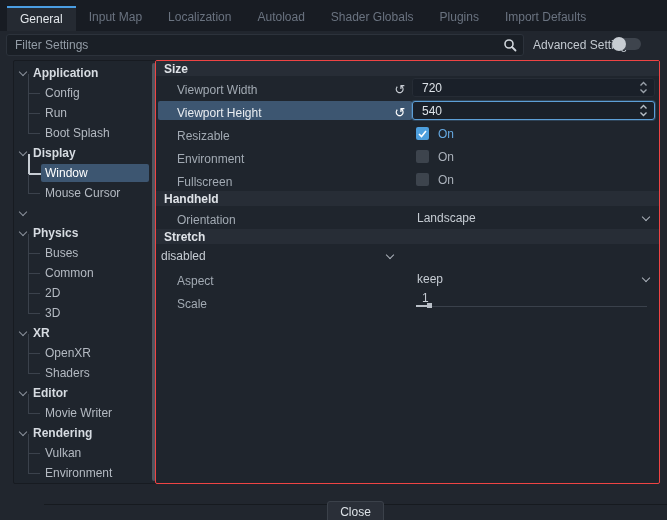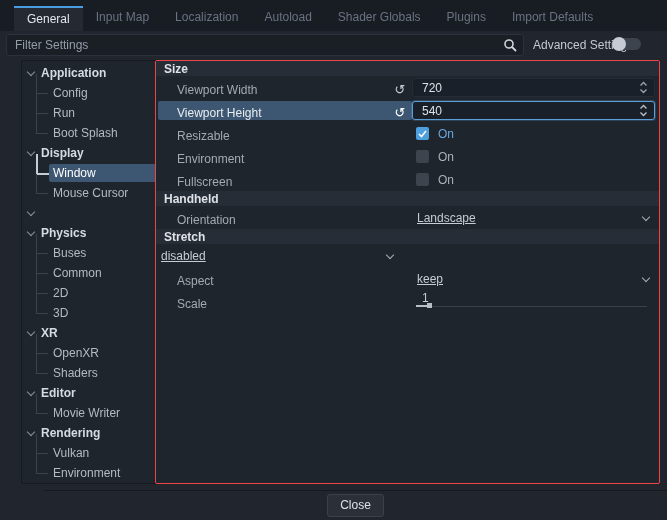--- a/index.html
+++ b/index.html
@@ -4,38 +4,38 @@
 <style>
   * { margin:0; padding:0; box-sizing:border-box; }
   html,body { width:667px; height:520px; }
   body {
     position:relative; background:#21262e; overflow:hidden;
     font-family:"Liberation Sans", sans-serif; font-size:12px; color:#b4bac2;
   }
 
   
   .tabbar { position:absolute; top:0; left:0; right:0; height:31px;
-    background:#181c23; display:flex; align-items:flex-end; padding-left:14px; }
+    background:#181c23; display:flex; align-items:flex-end; padding-left:7px; }
   .tab { height:25px; line-height:23px; padding:0 13px; color:#6a7380; cursor:pointer; }
   .tab.active { background:#252a32; color:#e3e7eb; border-top:2px solid #4a9de2; }
 
   
   .filter-wrap { position:absolute; left:6px; top:34px; width:518px; height:22px; }
   .filter-input { width:100%; height:100%; background:#1a1f26; border:1px solid #2c323b;
     border-radius:3px; color:#cfd4da; padding:0 26px 0 8px; font:12px "Liberation Sans",sans-serif; outline:none; }
   .filter-input::placeholder { color:#949da7; }
   .search-icon { position:absolute; right:7px; top:4px; width:14px; height:14px; }
   .adv-label { position:absolute; left:533px; top:38px; color:#c3c9d0; }
   .toggle { position:absolute; left:612px; top:38px; width:29px; height:12px;
     background:#3e444d; border-radius:7px; cursor:pointer; }
   .toggle-knob { position:absolute; left:0px; top:-1px; width:14px; height:14px;
     border-radius:50%; background:#c7ccd2; }
 
   
-  .sidebar { position:absolute; left:21px; top:60px; width:145px; height:424px;
+  .sidebar { position:absolute; left:13px; top:60px; width:145px; height:424px;
     background:#1f252d; border:1px solid #171b21; border-radius:2px; padding-top:2px; overflow:hidden; }
   .sb-scrollbar { position:absolute; right:1px; top:2px; width:4px; height:418px;
     background:#50565f; border-radius:2px; }
   .main { position:absolute; left:155px; top:60px; width:505px; height:424px;
     background:#1f252d; border:1px solid #ef4444; border-radius:2px; overflow:hidden; }
 
   
   .tree-item { height:20px; display:flex; align-items:center; cursor:pointer; padding-right:8px; }
   .tree-item.cat { font-weight:bold; color:#d6dbe1; }
   .tree-chevron { width:12px; height:12px; position:relative; flex:none; margin-left:3px; }
@@ -67,32 +67,32 @@
   .spin-updown { margin-left:auto; cursor:pointer; display:flex; }
 
   .checkbox { width:13px; height:13px; border-radius:2px; margin-left:4px; cursor:pointer;
     display:flex; align-items:center; justify-content:center; }
   .checkbox.checked { background:#4d9fdd; }
   .checkbox.unchecked { background:#3d444d; }
   .check-state { margin-left:9px; }
   .check-state.on-checked { color:#65a8e0; }
   .check-state.on-unchecked { color:#aab1ba; }
 
-  .dd-value { margin-left:5px; color:#c6ccd3;text-decoration:underline; }
+  .dd-value { margin-left:5px; color:#c6ccd3; }
   .dd-chevron { position:absolute; right:9px; top:8px; width:8px; height:8px; cursor:pointer; }
   .dd-chevron::before { content:""; position:absolute; left:1px; top:0; width:5px; height:5px;
     border-right:1px solid #aab1ba; border-bottom:1px solid #aab1ba; transform:rotate(45deg); }
 
   .slider-val { position:absolute; left:10px; top:1px; color:#c6ccd3; }
   .slider-track { position:absolute; left:4px; right:12px; top:16px; height:1px; background:#3a414b; cursor:pointer; }
   .slider-fill { position:absolute; left:4px; width:13px; top:15px; height:2px; background:#b9bfc7; }
   .slider-grab { position:absolute; left:15px; top:13px; width:5px; height:5px; background:#b9bfc7; cursor:pointer; }
 
   
-  .footer { position:absolute; left:0; right:0; bottom:0; height:30px; border-top:1px solid #161a1f;
+  .footer { position:absolute; left:0; right:0; bottom:0; height:16px; border-top:1px solid #161a1f;
     display:flex; align-items:center; justify-content:center;margin-left:44px; }
   .close-btn { background:#2a2f38; border:1px solid #3b414a; border-radius:3px; color:#dde2e7;
     font:12px "Liberation Sans",sans-serif; padding:3px 12px 4px; cursor:pointer; }
 </style>
 </head>
 <body>
 
 <div class="tabbar">
   <div class="tab active">General</div>
   <div class="tab">Input Map</div>

